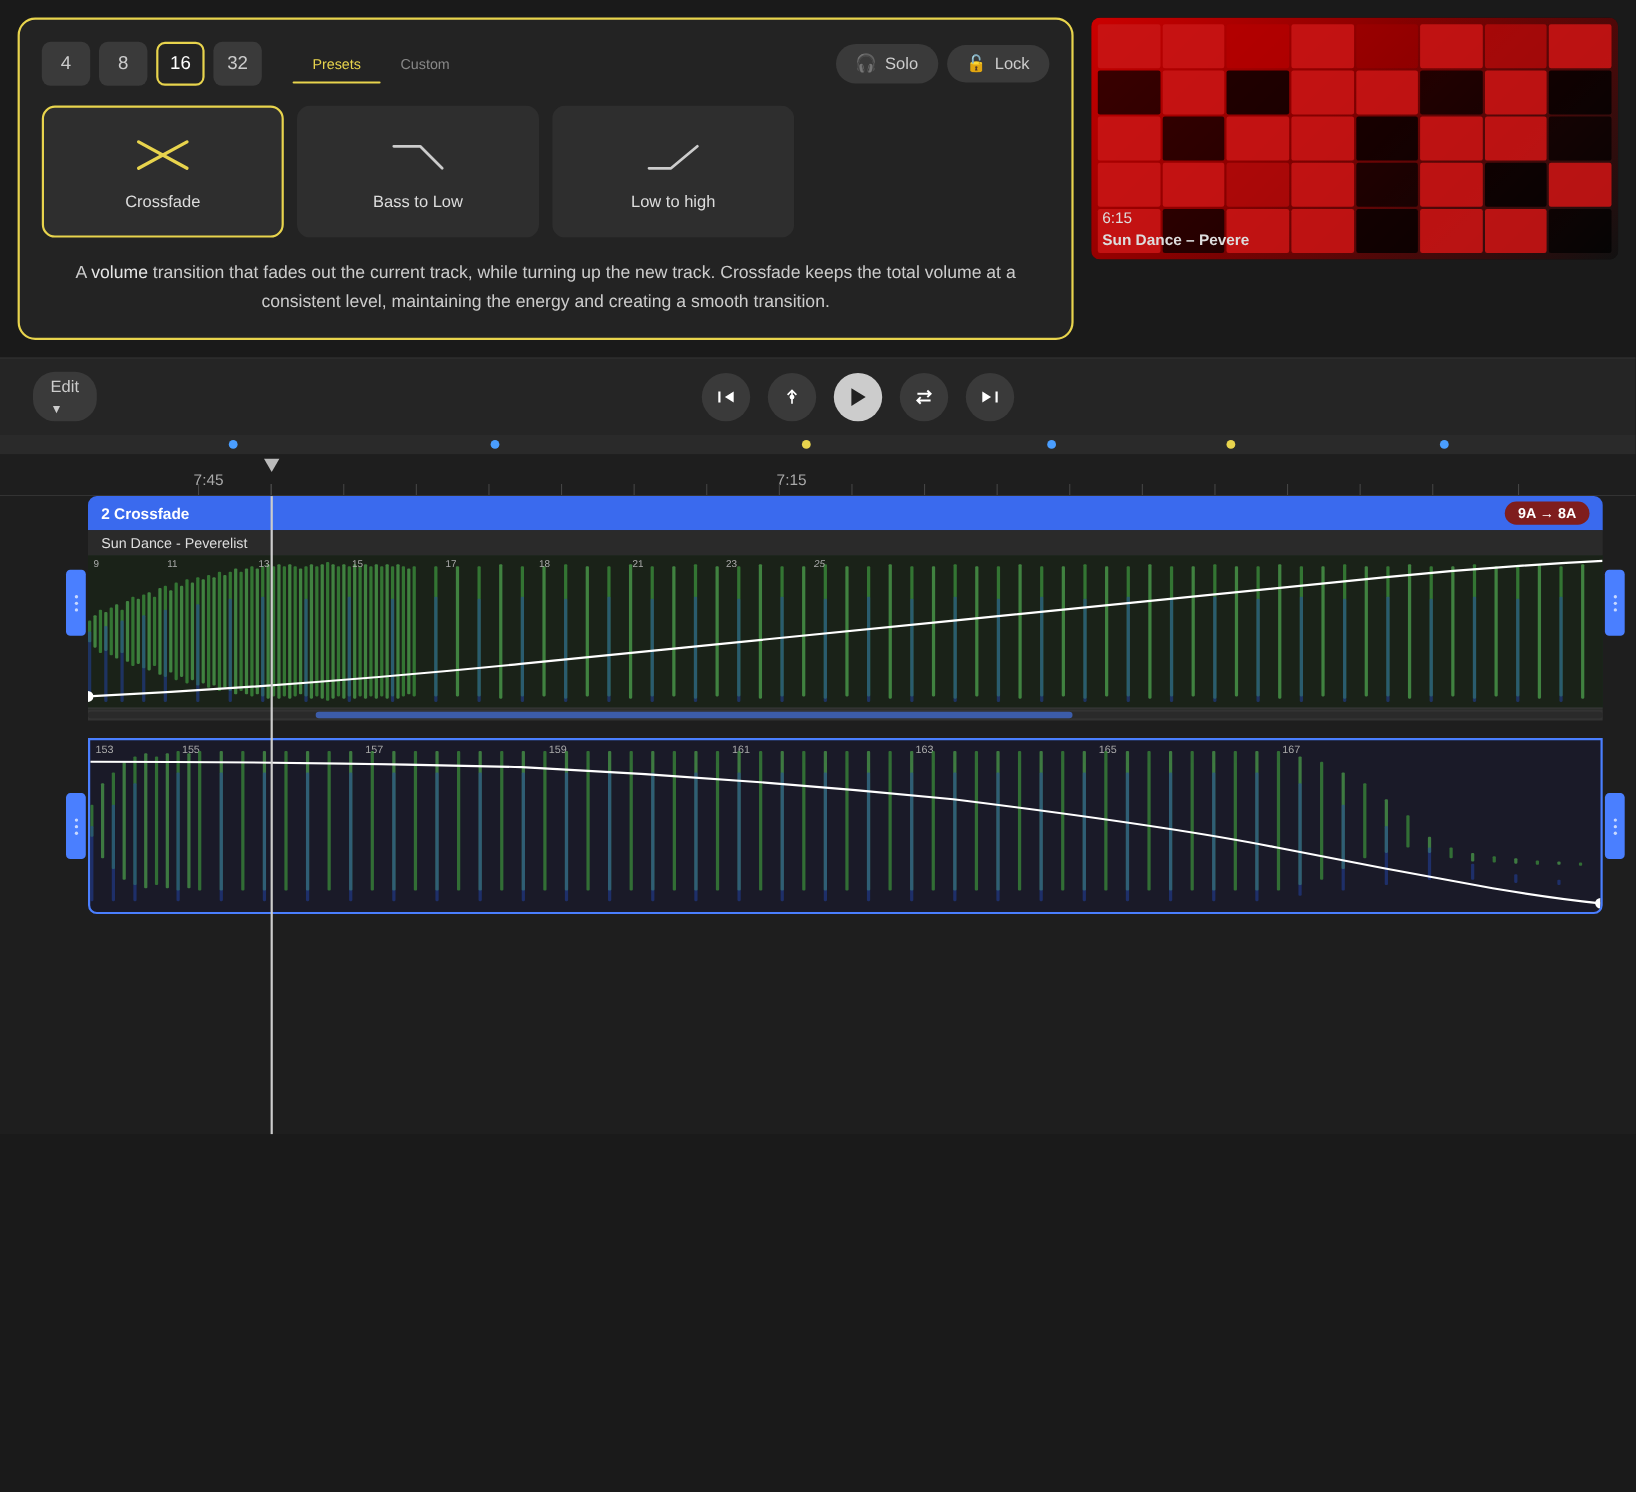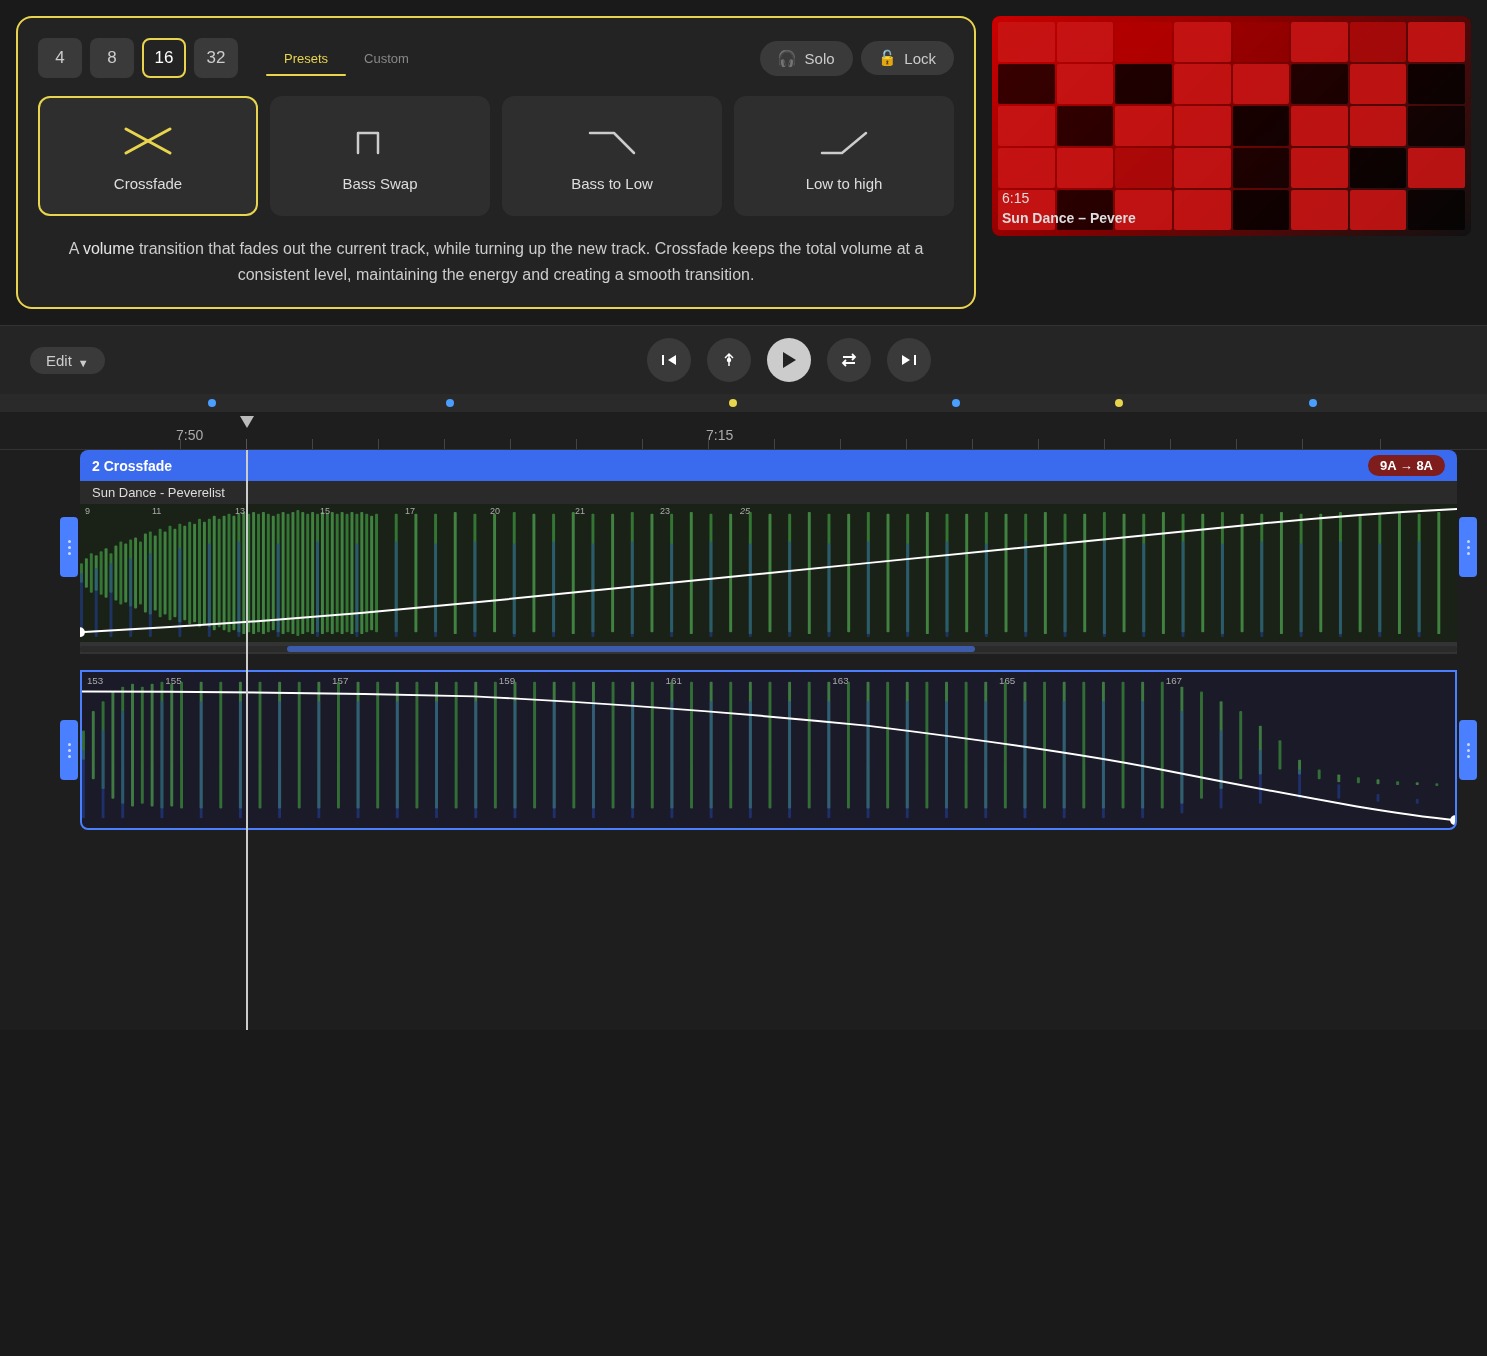--- a/index.html
+++ b/index.html
@@ -212,22 +212,23 @@
 
     .edit-btn {
       background: #3a3a3a;
       border: none;
       border-radius: 20px;
       color: #ccc;
       font-size: 15px;
       padding: 5px 16px;
       cursor: pointer;
       display: flex;
-      align-items: flex-end;
+      align-items: flex-start;
       gap: 6px;
+      flex-direction: column;
     }
 
     .transport-spacer { flex: 1; }
 
     .transport-btn {
       background: #3a3a3a;
       border: none;
       border-radius: 50%;
       color: #ccc;
       width: 44px;
@@ -414,28 +415,20 @@
       <div class="preset-card selected">
         <div class="preset-card-icon">
           <svg width="60" height="40" viewBox="0 0 60 40">
             <line x1="8" y1="8" x2="52" y2="32" stroke="#e8d44d" stroke-width="3" stroke-linecap="round"></line>
             <line x1="8" y1="32" x2="52" y2="8" stroke="#e8d44d" stroke-width="3" stroke-linecap="round"></line>
           </svg>
         </div>
         <span class="preset-card-label">Crossfade</span>
       </div>
 
-      <div class="preset-card">
-        <div class="preset-card-icon">
-          <svg width="60" height="40" viewBox="0 0 60 40">
-            <polyline points="8,32 8,12 28,12 28,32" fill="none" stroke="#ccc" stroke-width="2.5" stroke-linecap="round" stroke-linejoin="round"></polyline>
-          </svg>
-        </div>
-        <span class="preset-card-label">Bass Swap</span>
-      </div>
 
       <div class="preset-card">
         <div class="preset-card-icon">
           <svg width="60" height="40" viewBox="0 0 60 40">
             <polyline points="8,12 32,12 52,32" fill="none" stroke="#ccc" stroke-width="2.5" stroke-linecap="round" stroke-linejoin="round"></polyline>
           </svg>
         </div>
         <span class="preset-card-label">Bass to Low</span>
       </div>
 
@@ -548,21 +541,21 @@
   <div class="timeline-markers-bar">
     <div class="marker-dot marker-blue" style="left:14%"></div>
     <div class="marker-dot marker-blue" style="left:30%"></div>
     <div class="marker-dot marker-yellow" style="left:49%"></div>
     <div class="marker-dot marker-blue" style="left:64%"></div>
     <div class="marker-dot marker-yellow" style="left:75%"></div>
     <div class="marker-dot marker-blue" style="left:88%"></div>
   </div>
 
   <div class="ruler" style="position:relative;height:38px;background:#1e1e1e;padding-left:80px;overflow:hidden;">
-    <span class="ruler-label" style="left:176px;bottom:6px;">7:50</span>
+    <span class="ruler-label" style="left:176px;bottom:6px;">7:45</span>
     <span class="ruler-label" style="left:706px;bottom:6px;">7:15</span>
 
     <div style="position:absolute;left:80px;right:0;bottom:0;top:0;">
       <div style="position:absolute;left:100px;bottom:0;width:1px;height:10px;background:#444;"></div>
       <div style="position:absolute;left:166px;bottom:0;width:1px;height:10px;background:#555;"></div>
       <div style="position:absolute;left:232px;bottom:0;width:1px;height:10px;background:#444;"></div>
       <div style="position:absolute;left:298px;bottom:0;width:1px;height:10px;background:#444;"></div>
       <div style="position:absolute;left:364px;bottom:0;width:1px;height:10px;background:#444;"></div>
       <div style="position:absolute;left:430px;bottom:0;width:1px;height:10px;background:#444;"></div>
       <div style="position:absolute;left:496px;bottom:0;width:1px;height:10px;background:#444;"></div>
@@ -603,21 +596,21 @@
       <div class="track-song-name">Sun Dance - Peverelist</div>
 
       <div class="waveform-area" style="height:140px;position:relative;overflow:hidden;background:#1a2a1a;border-bottom:2px solid #333;">
 
         <div style="position:absolute;top:2px;left:0;right:0;height:12px;z-index:3;">
           <span style="position:absolute;left:5px;font-size:9px;color:#aaa;">9</span>
           <span style="position:absolute;left:72px;font-size:9px;color:#aaa;">11</span>
           <span style="position:absolute;left:155px;font-size:9px;color:#aaa;">13</span>
           <span style="position:absolute;left:240px;font-size:9px;color:#aaa;">15</span>
           <span style="position:absolute;left:325px;font-size:9px;color:#aaa;">17</span>
-          <span style="position:absolute;left:410px;font-size:9px;color:#aaa;">20</span>
+          <span style="position:absolute;left:410px;font-size:9px;color:#aaa;">18</span>
           <span style="position:absolute;left:495px;font-size:9px;color:#aaa;">21</span>
           <span style="position:absolute;left:580px;font-size:9px;color:#aaa;">23</span>
           <span style="position:absolute;left:660px;font-size:9px;color:#aaa;font-style:italic;">25</span>
         </div>
 
         <svg class="waveform-svg" viewBox="0 0 1400 140" preserveAspectRatio="none">
 
           <rect width="1400" height="140" fill="#1a2218"></rect>
 
           <g opacity="0.8">

